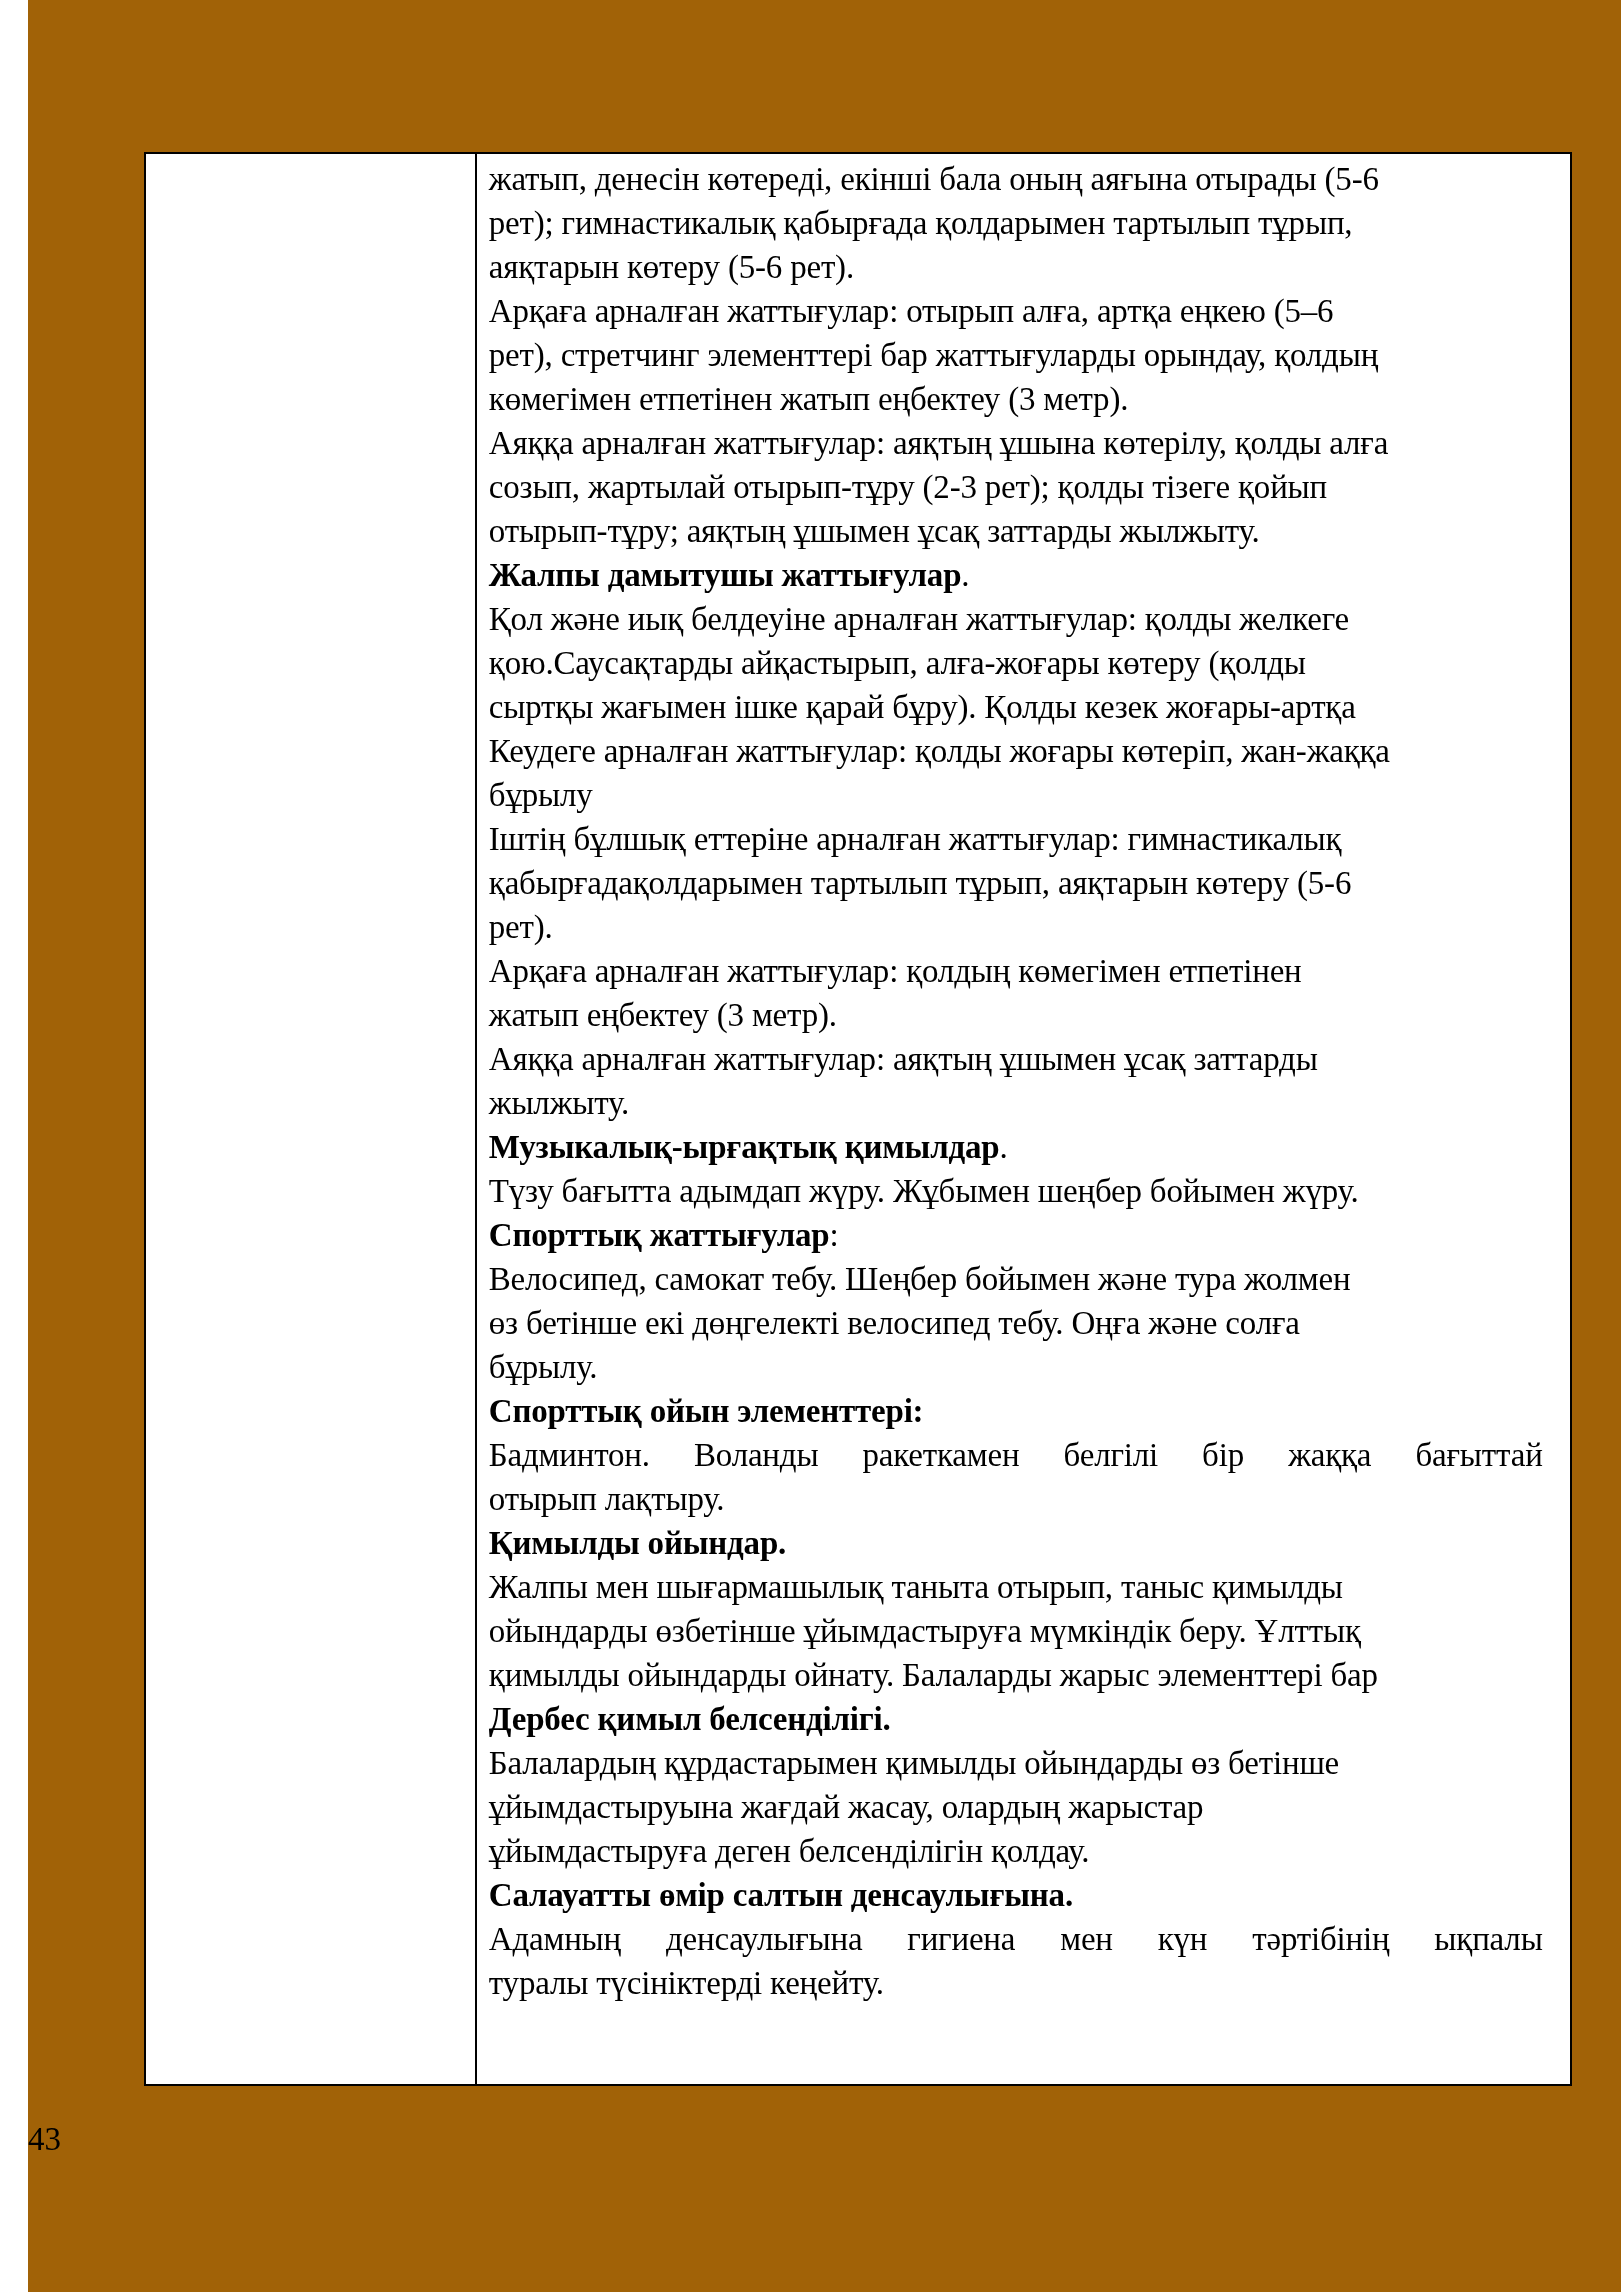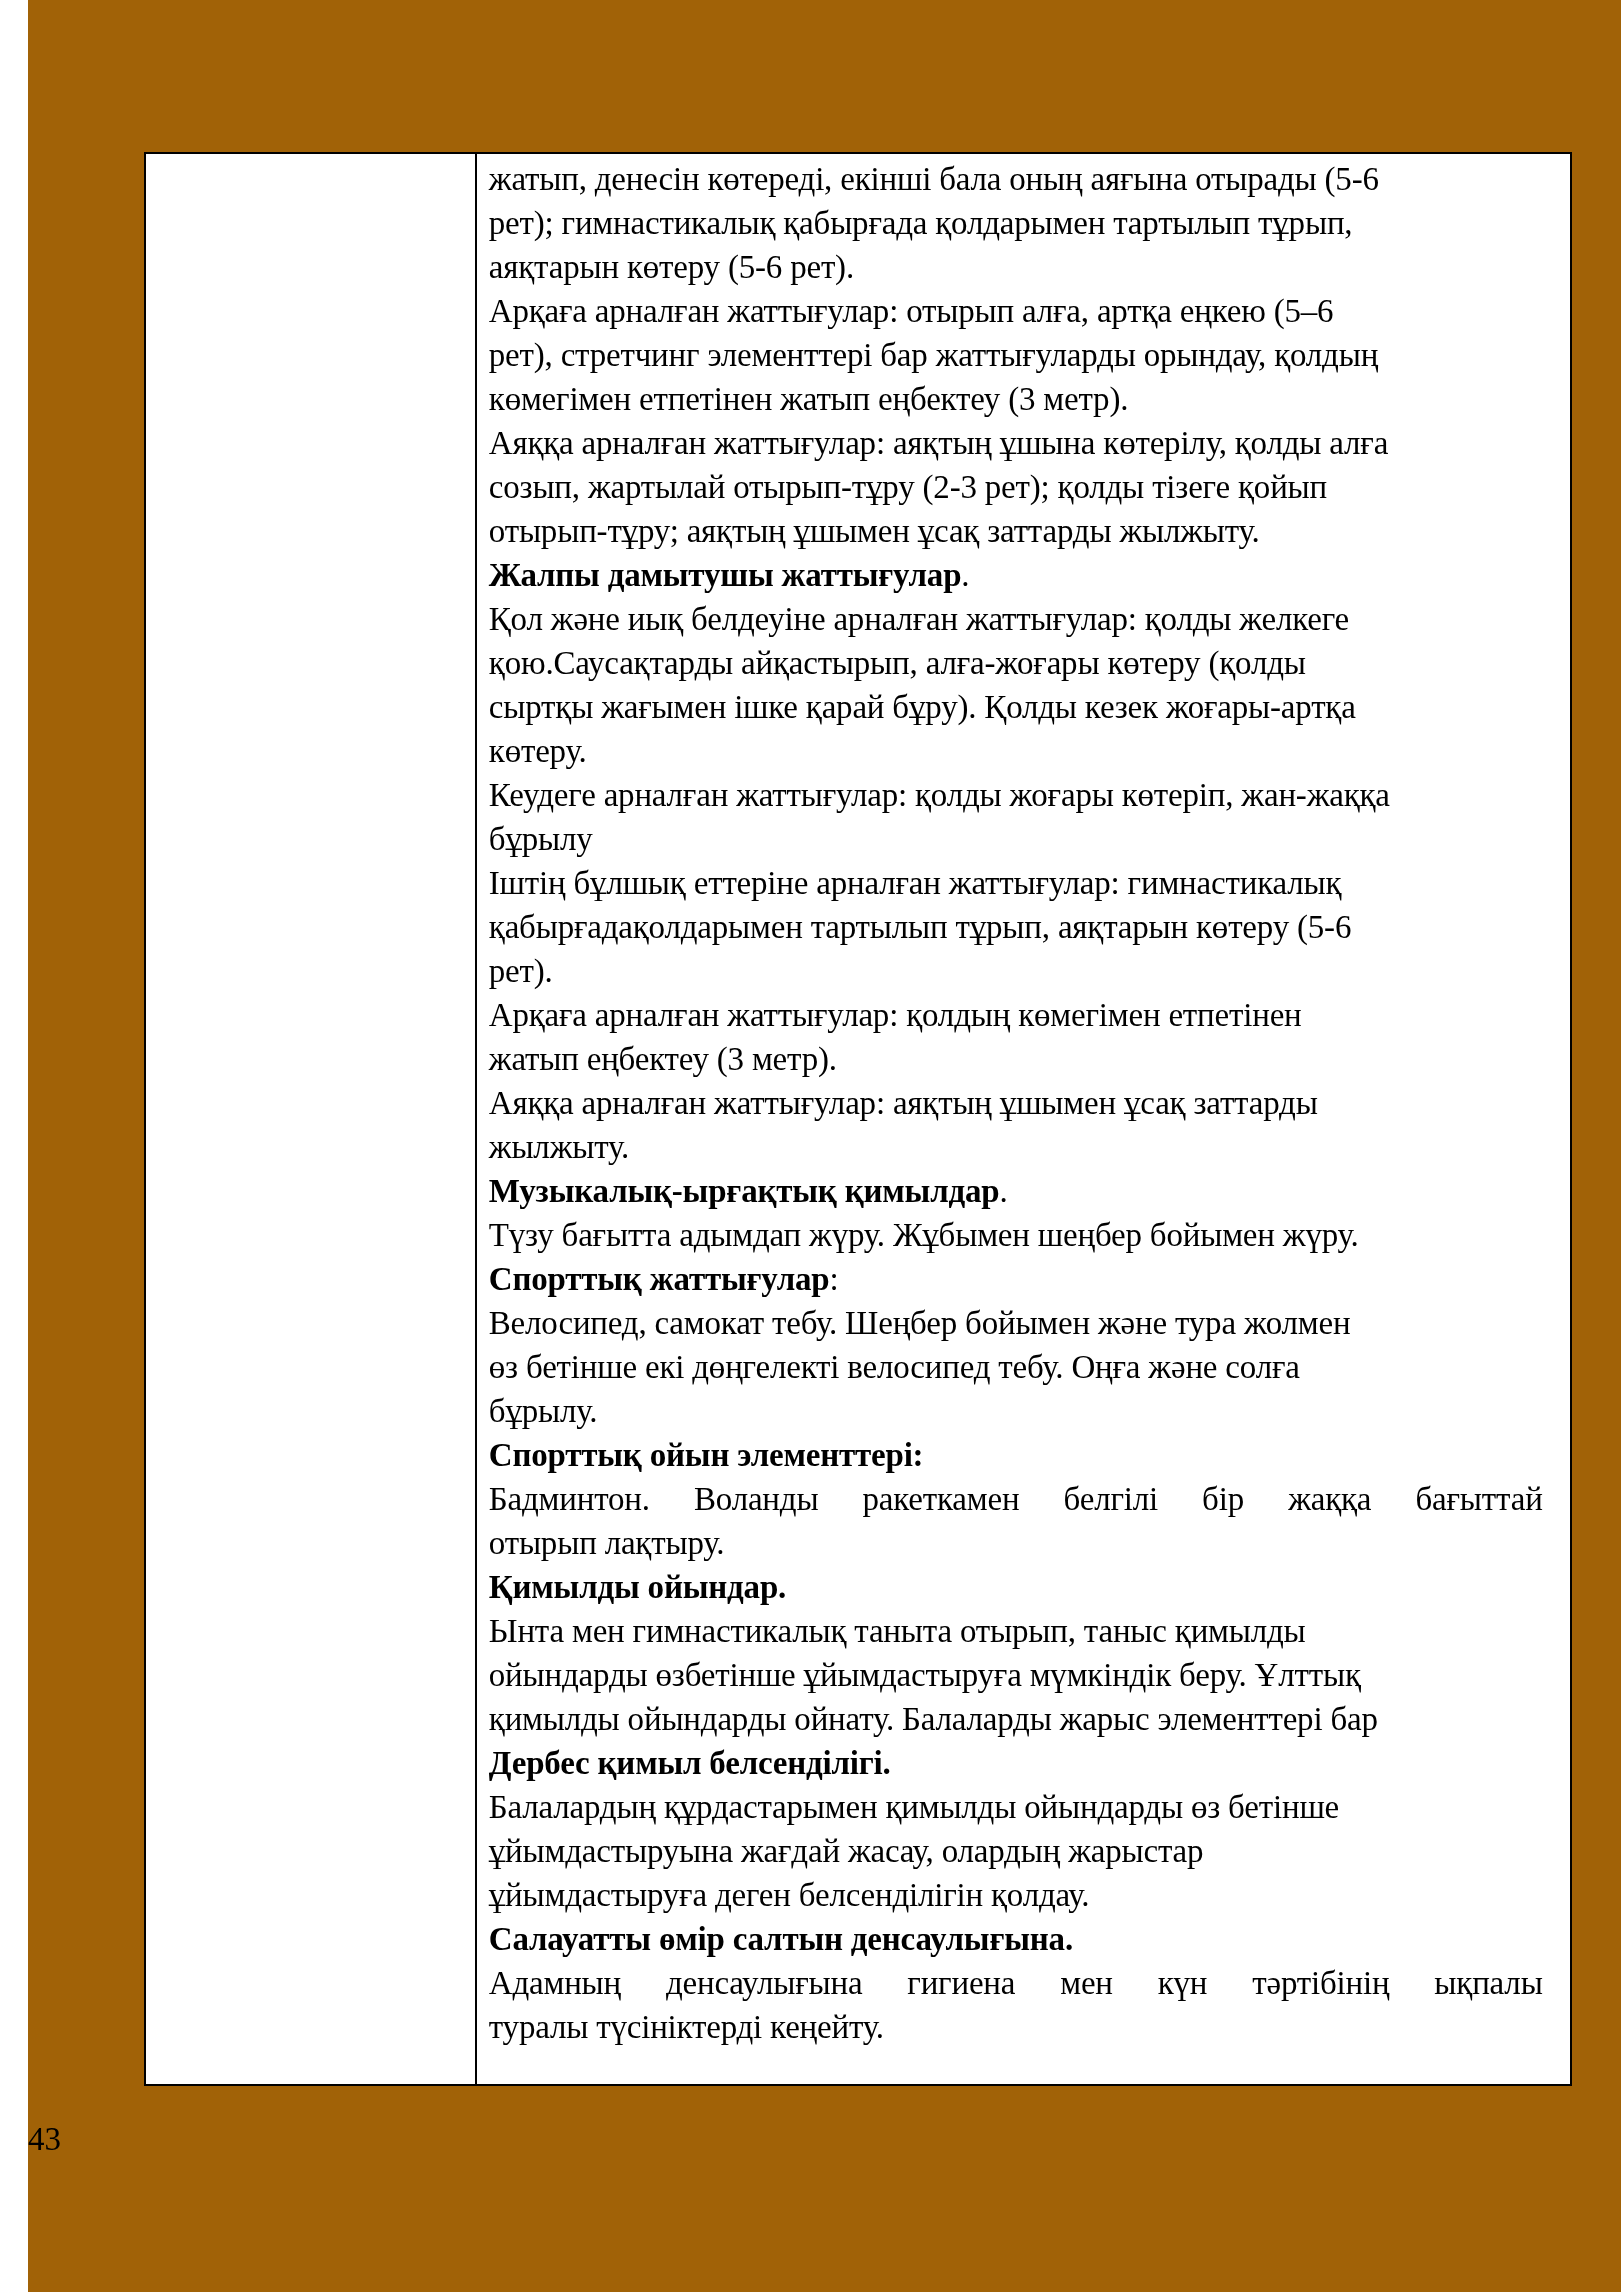--- a/index.html
+++ b/index.html
@@ -74,41 +74,40 @@
         <div class="text-line"><span class="seg">Арқаға арналған жаттығулар: отырып алға, артқа еңкею (5–6</span></div>
         <div class="text-line"><span class="seg">рет), стретчинг элементтері бар жаттығуларды орындау, қолдың</span></div>
         <div class="text-line"><span class="seg">көмегімен етпетінен жатып еңбектеу (3 метр).</span></div>
         <div class="text-line"><span class="seg">Аяққа арналған жаттығулар: аяқтың ұшына көтерілу, қолды алға</span></div>
         <div class="text-line"><span class="seg">созып, жартылай отырып-тұру (2-3 рет); қолды тізеге қойып</span></div>
         <div class="text-line"><span class="seg">отырып-тұру; аяқтың ұшымен ұсақ заттарды жылжыту.</span></div>
         <div class="text-line"><span class="seg bold">Жалпы дамытушы жаттығулар</span><span class="seg">.</span></div>
         <div class="text-line"><span class="seg">Қол және иық белдеуіне арналған жаттығулар: қолды желкеге</span></div>
         <div class="text-line"><span class="seg">қою.Саусақтарды айқастырып, алға-жоғары көтеру (қолды</span></div>
         <div class="text-line"><span class="seg">сыртқы жағымен ішке қарай бұру). Қолды кезек жоғары-артқа</span></div>
-        <div class="text-line"><span class="seg">көтеру.</span></div>
         <div class="text-line"><span class="seg">Кеудеге арналған жаттығулар: қолды жоғары көтеріп, жан-жаққа</span></div>
         <div class="text-line"><span class="seg">бұрылу</span></div>
         <div class="text-line"><span class="seg">Іштің бұлшық еттеріне арналған жаттығулар: гимнастикалық</span></div>
         <div class="text-line"><span class="seg">қабырғадақолдарымен тартылып тұрып, аяқтарын көтеру (5-6</span></div>
         <div class="text-line"><span class="seg">рет).</span></div>
         <div class="text-line"><span class="seg">Арқаға арналған жаттығулар: қолдың көмегімен етпетінен</span></div>
         <div class="text-line"><span class="seg">жатып еңбектеу (3 метр).</span></div>
         <div class="text-line"><span class="seg">Аяққа арналған жаттығулар: аяқтың ұшымен ұсақ заттарды</span></div>
         <div class="text-line"><span class="seg">жылжыту.</span></div>
         <div class="text-line"><span class="seg bold">Музыкалық-ырғақтық қимылдар</span><span class="seg">.</span></div>
         <div class="text-line"><span class="seg">Түзу бағытта адымдап жүру. Жұбымен шеңбер бойымен жүру.</span></div>
         <div class="text-line"><span class="seg bold">Спорттық жаттығулар</span><span class="seg">:</span></div>
         <div class="text-line"><span class="seg">Велосипед, самокат тебу. Шеңбер бойымен және тура жолмен</span></div>
         <div class="text-line"><span class="seg">өз бетінше екі дөңгелекті велосипед тебу. Оңға және солға</span></div>
         <div class="text-line"><span class="seg">бұрылу.</span></div>
         <div class="text-line"><span class="seg bold">Спорттық ойын элементтері:</span></div>
         <div class="text-line justified"><span class="seg">Бадминтон. Воланды ракеткамен белгілі бір жаққа бағыттай</span></div>
         <div class="text-line"><span class="seg">отырып лақтыру.</span></div>
         <div class="text-line"><span class="seg bold">Қимылды ойындар.</span></div>
-        <div class="text-line"><span class="seg">Ынта мен гимнастикалық таныта отырып, таныс қимылды</span></div>
+        <div class="text-line"><span class="seg">Жалпы мен шығармашылық таныта отырып, таныс қимылды</span></div>
         <div class="text-line"><span class="seg">ойындарды өзбетінше ұйымдастыруға мүмкіндік беру. Ұлттық</span></div>
         <div class="text-line"><span class="seg">қимылды ойындарды ойнату. Балаларды жарыс элементтері бар</span></div>
         <div class="text-line"><span class="seg bold">Дербес қимыл белсенділігі.</span></div>
         <div class="text-line"><span class="seg">Балалардың құрдастарымен қимылды ойындарды өз бетінше</span></div>
         <div class="text-line"><span class="seg">ұйымдастыруына жағдай жасау, олардың жарыстар</span></div>
         <div class="text-line"><span class="seg">ұйымдастыруға деген белсенділігін қолдау.</span></div>
         <div class="text-line"><span class="seg bold">Салауатты өмір салтын денсаулығына.</span></div>
         <div class="text-line justified"><span class="seg">Адамның денсаулығына гигиена мен күн тәртібінің ықпалы</span></div>
         <div class="text-line"><span class="seg">туралы түсініктерді кеңейту.</span></div>
       </div>

